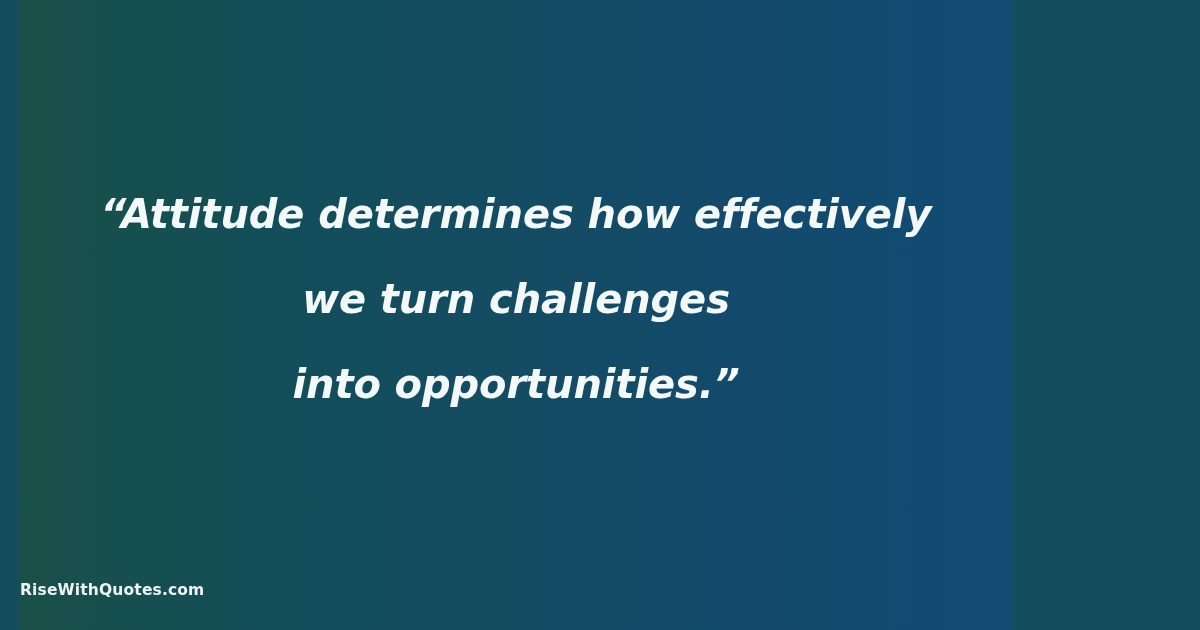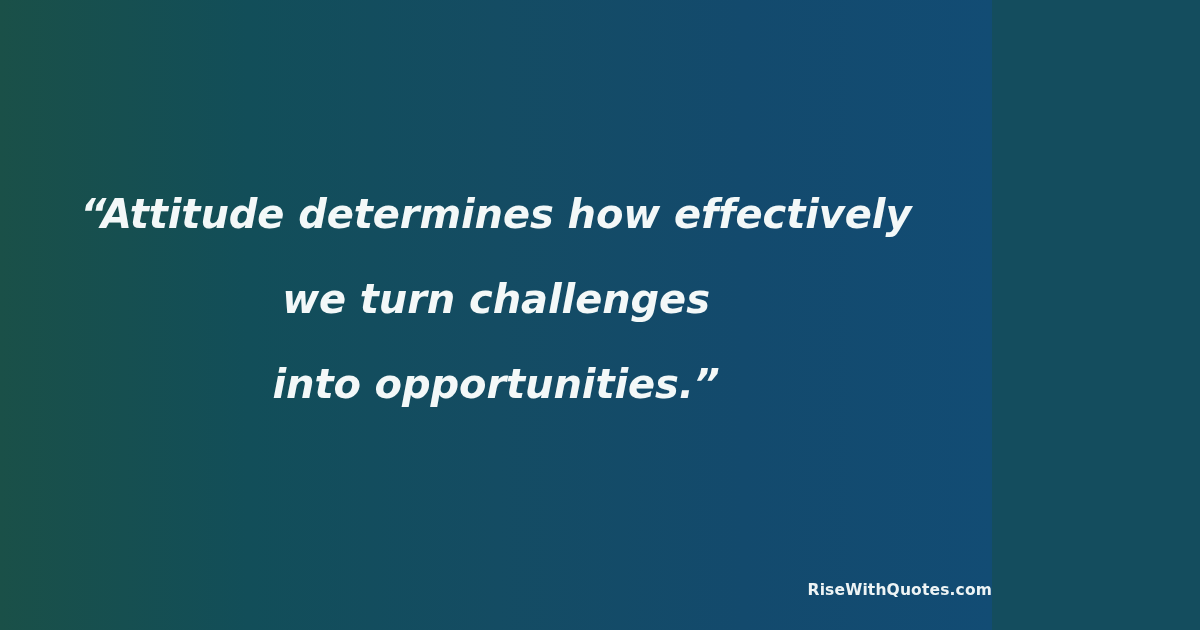--- a/index.html
+++ b/index.html
@@ -16,20 +16,21 @@
     background: #144d5e;
   }
 
   .quote-card {
     position: relative;
     width: 992px;
     height: 630px;
     box-sizing: border-box;
     background: linear-gradient(90deg, #1a5048 0%, #124e59 25%, #144c63 50%, #134a6d 75%, #124c74 100%);
     overflow: hidden;
+    margin-left: 20px;
   }
 
   .quote-block {
     position: absolute;
     left: 0;
     right: 0;
     top: 172px;
     padding: 0 70px;
     box-sizing: border-box;
     text-align: center;
@@ -45,21 +46,21 @@
     letter-spacing: -0.1px;
     color: #f3f8f8;
     white-space: pre-line;
   }
 
   .footer {
     position: absolute;
     left: 0;
     right: 0;
     top: 580px;
-    text-align: right;
+    text-align: left;
   }
 
   .footer-text {
     margin: 0;
     display: inline-block;
     font-family: "DejaVu Sans", sans-serif;
     font-style: normal;
     font-weight: 600;
     font-size: 15.5px;
     letter-spacing: 0.15px;

